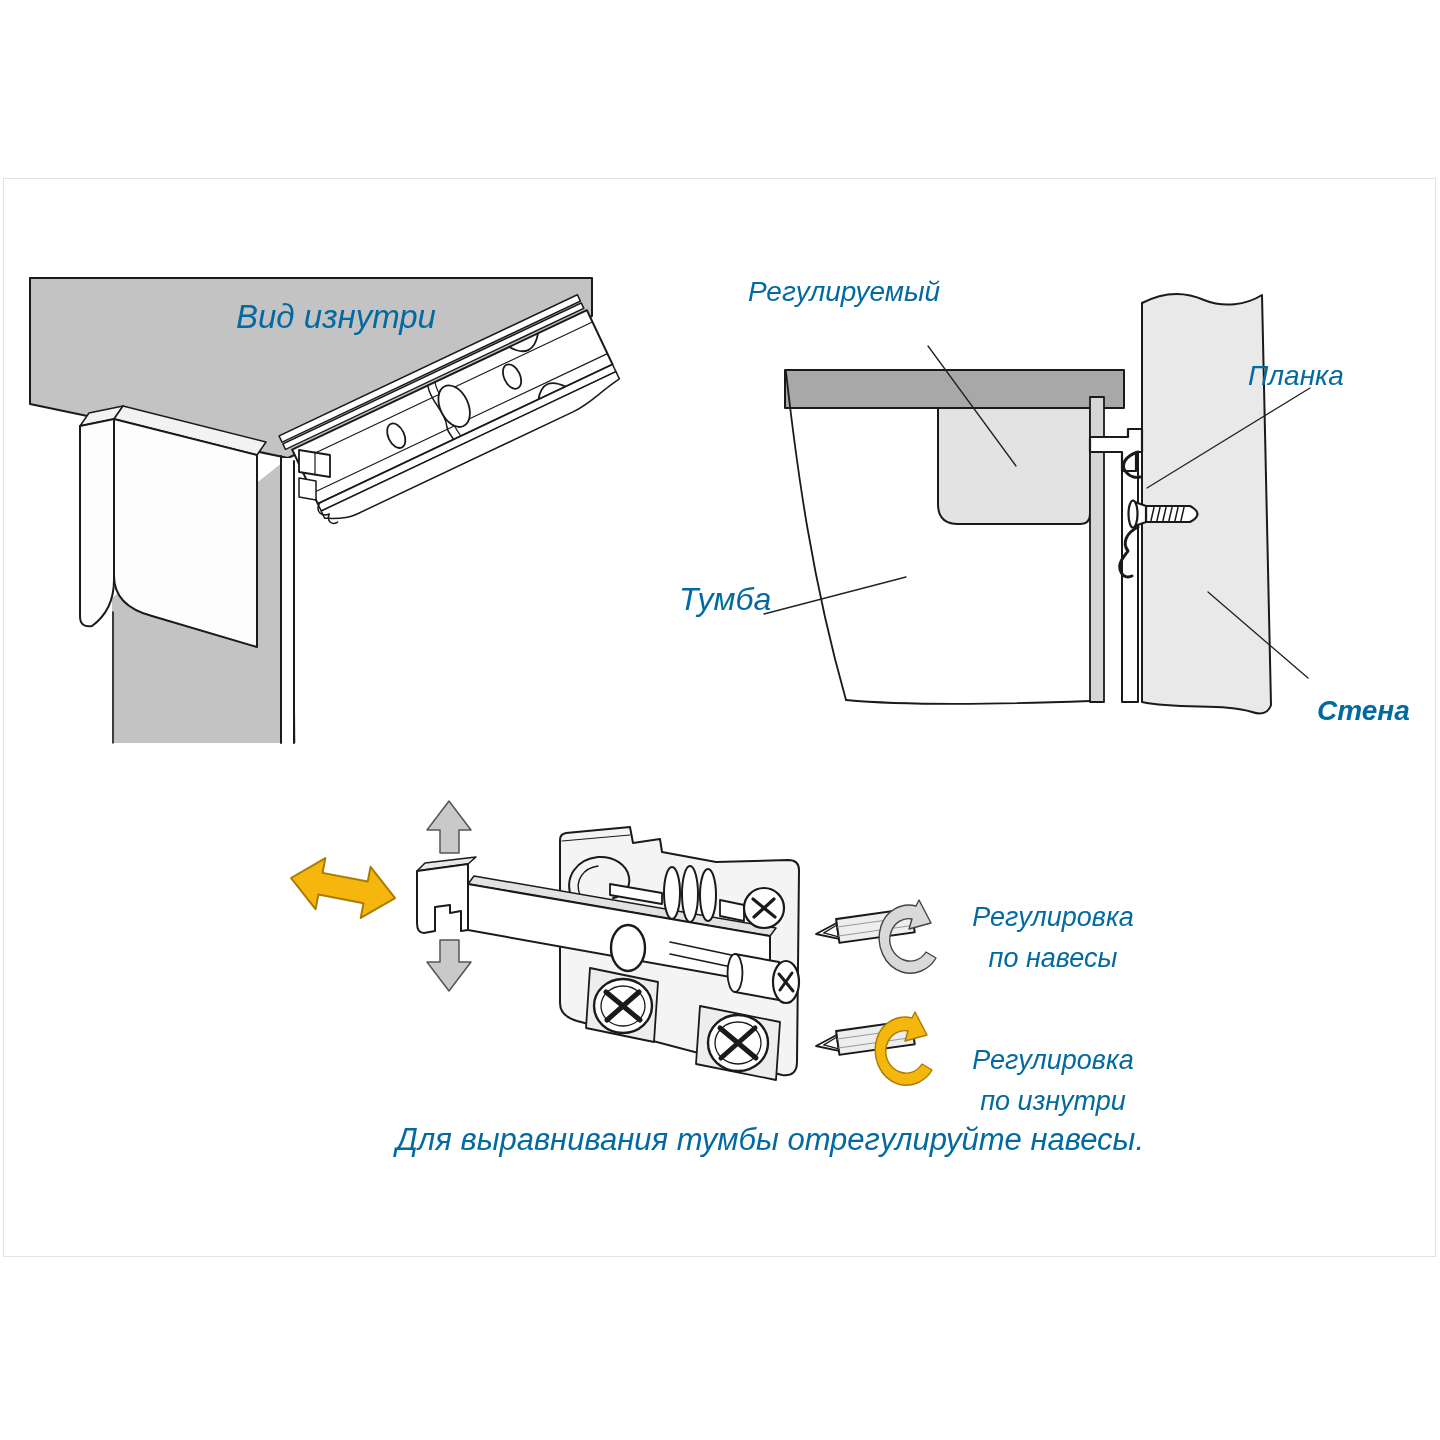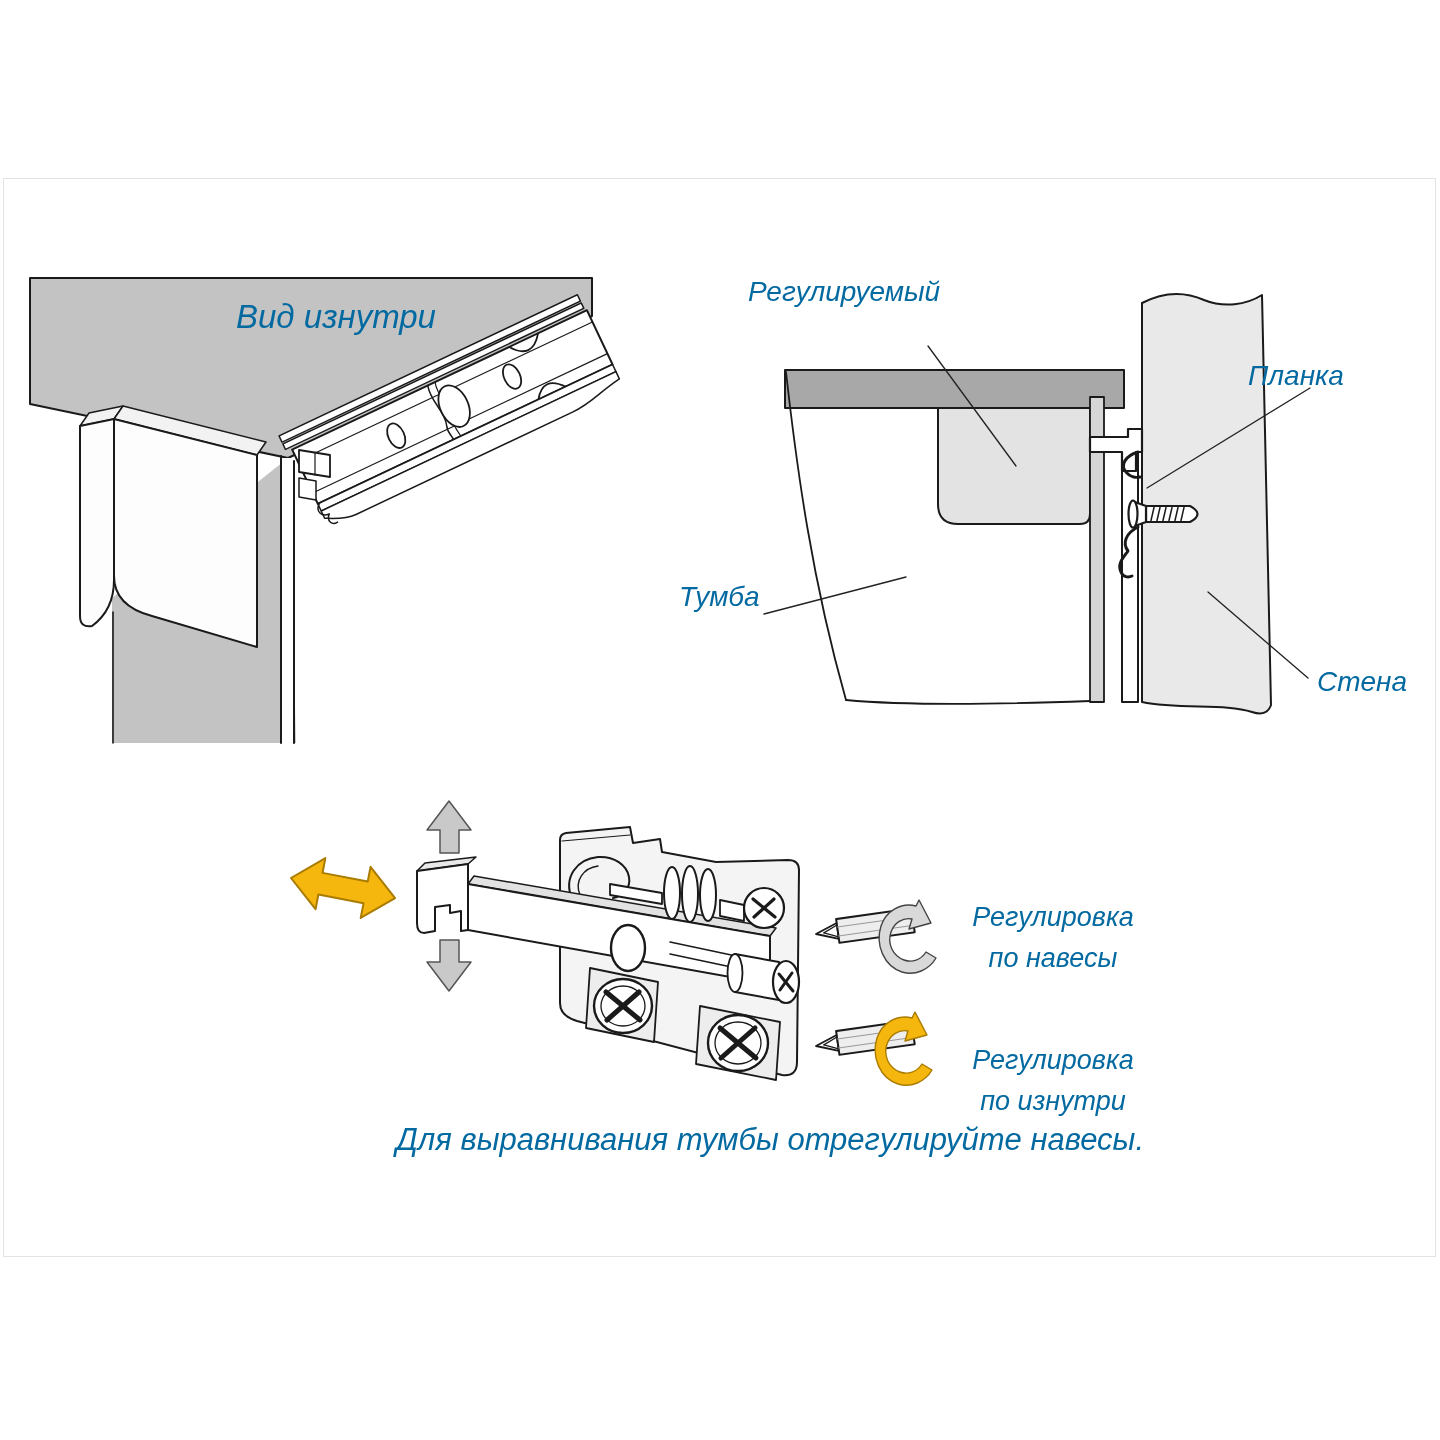--- a/index.html
+++ b/index.html
@@ -5,22 +5,22 @@
   html,body{margin:0;padding:0;background:#ffffff;}
   .stage{position:relative;width:1440px;height:1440px;background:#ffffff;overflow:hidden;
          font-family:"Liberation Sans",sans-serif;}
   .frame{position:absolute;left:3px;top:178px;width:1433px;height:1079px;
          border:1px solid #e3e3e3;box-sizing:border-box;}
   svg.art{position:absolute;left:0;top:0;width:1440px;height:1440px;}
   .label{position:absolute;font-style:italic;color:#0369a1;white-space:nowrap;}
   .lbl-title{left:236px;top:298px;font-size:33px;}
   .lbl-hanger{left:748px;top:265px;width:190px;text-align:right;font-size:28px;line-height:53px;}
   .lbl-rail{left:1248px;top:360px;font-size:28px;}
-  .lbl-cabinet{left:679px;top:581px;font-size:28px;}
-  .lbl-wall{left:1317px;top:666px;font-size:28px;}
+  .lbl-cabinet{left:679px;top:581px;font-size:32px;}
+  .lbl-wall{left:1317px;top:695px;font-size:28px;font-weight:bold;}
   .lbl-height{left:968px;top:897px;width:170px;text-align:center;font-size:27px;line-height:41px;}
   .lbl-depth{left:968px;top:1040px;width:170px;text-align:center;font-size:27px;line-height:41px;}
   .lbl-caption{left:330px;top:1122px;width:880px;text-align:center;font-size:31px;}
 </style>
 </head>
 <body>
 
 <div class="stage">
   <div class="frame"></div>
 

